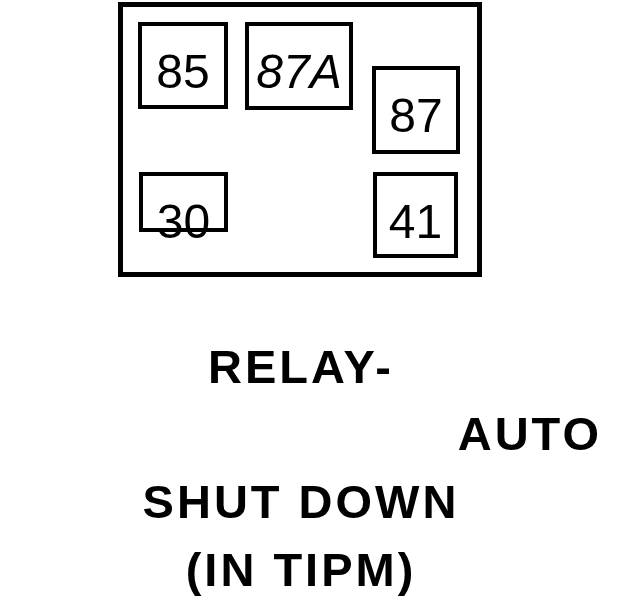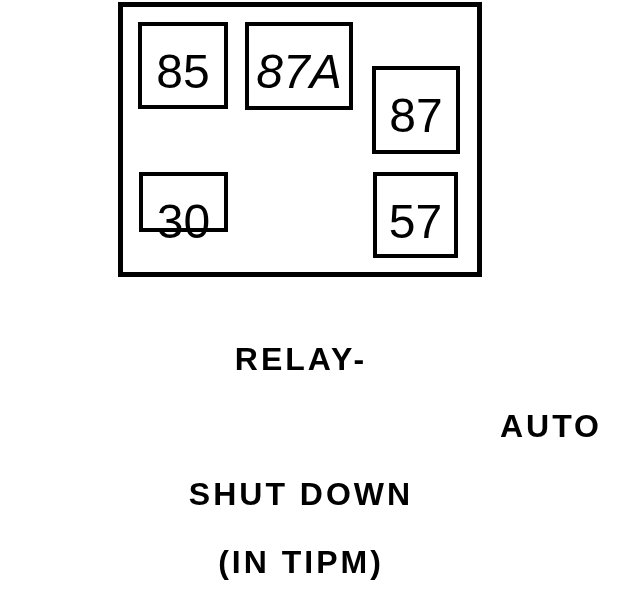--- a/index.html
+++ b/index.html
@@ -49,21 +49,21 @@
   .pin-30  { left: 16px;  top: 165px; width: 89px;  height: 60px; }
   .pin-86  { left: 250px; top: 165px; width: 85px;  height: 86px; }
 
   
   .caption-line {
     position: absolute;
     left: 0;
     width: 602px;
     text-align: center;
     font-weight: bold;
-    font-size: 32px;
+    font-size: 47px;
     line-height: 1;
     letter-spacing: 3px;
     white-space: nowrap;
   }
   .caption-line-1 { top: 343px; }
   .caption-line-2 { top: 410px; text-align: right; }
   .caption-line-3 { top: 478px; }
   .caption-line-4 { top: 546px; }
 </style>
 </head>
@@ -83,21 +83,21 @@
 
     <div class="pin pin-87">
       <span class="pin-label">87</span>
     </div>
 
     <div class="pin pin-30">
       <span class="pin-label">30</span>
     </div>
 
     <div class="pin pin-86">
-      <span class="pin-label">57</span>
+      <span class="pin-label">41</span>
     </div>
 
   </div>
 
   <div class="caption-line caption-line-1">RELAY-</div>
 
   <div class="caption-line caption-line-2">AUTO</div>
 
   <div class="caption-line caption-line-3">SHUT DOWN</div>
 

